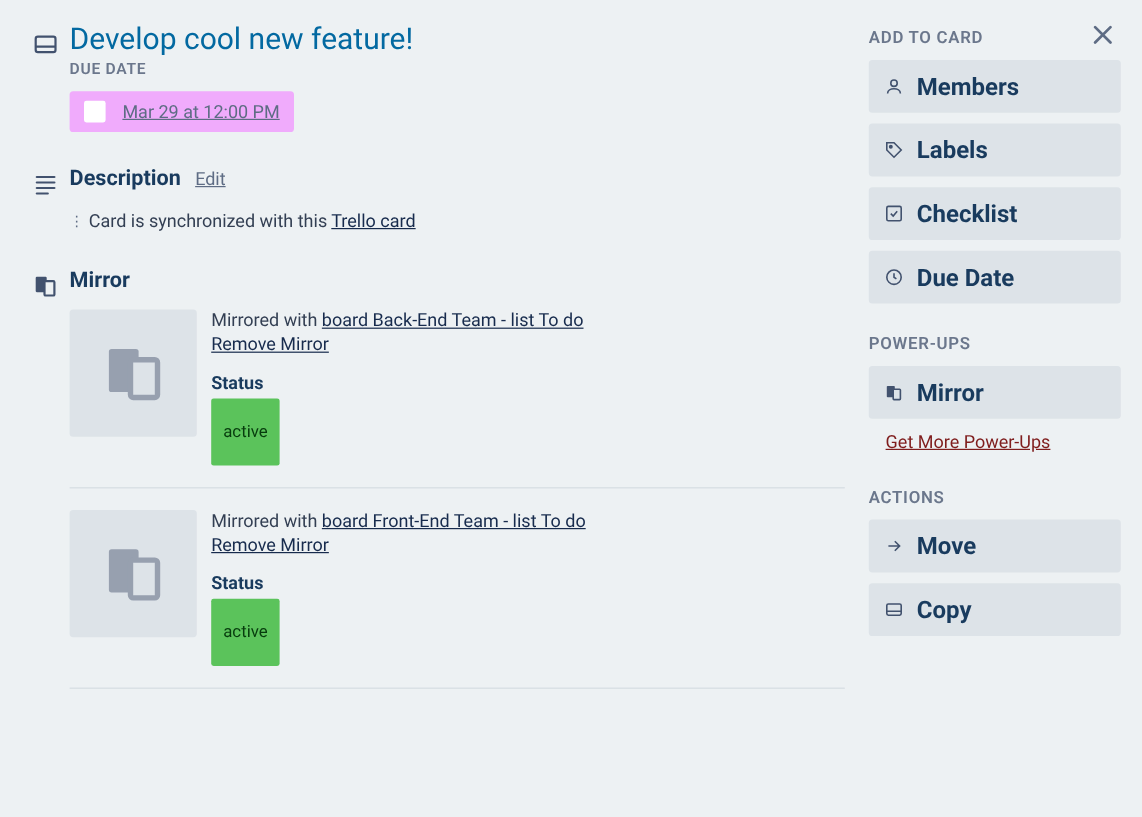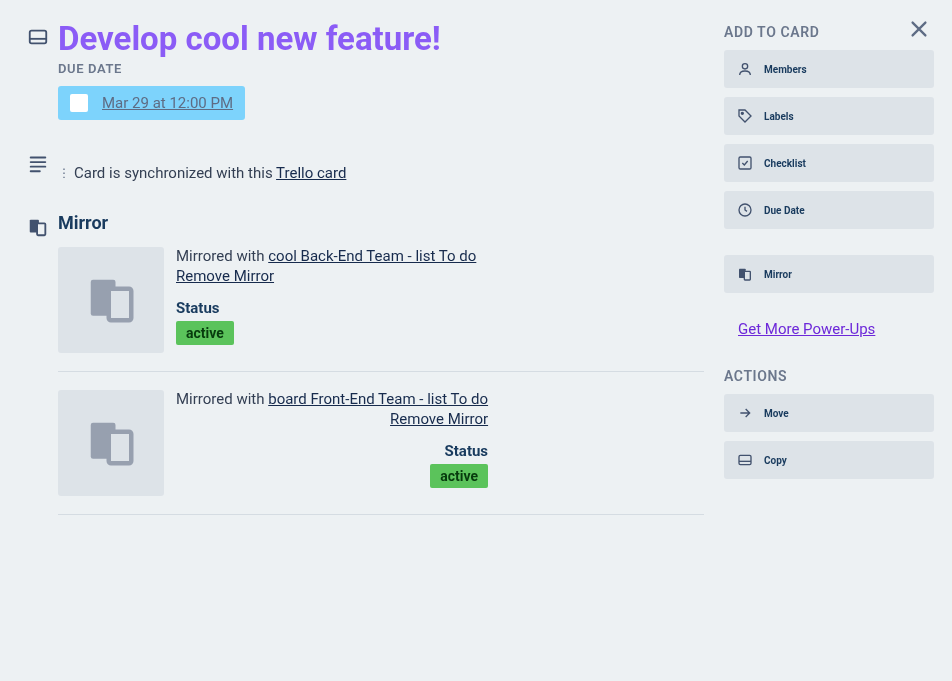--- a/index.html
+++ b/index.html
@@ -37,43 +37,43 @@
   .gutter {
     width: 40px;
     flex-shrink: 0;
     display: flex;
     justify-content: center;
     padding-top: 4px;
     color: #42526e;
   }
   .title-row .gutter { padding-top: 8px; }
   .title {
-    font-size: 33px;
-    font-weight: 700;
-    color: #8b5cf6;
+    font-size: 25px;
+    font-weight: 400;
+    color: #0369a1;
     line-height: 1.3;
   }
   .inlist {
     font-size: 15px;
     color: #5e6c84;
     margin-top: 6px;
     margin-bottom: 24px;
   }
   .inlist .u { color: #5e6c84; text-decoration: underline; cursor: pointer; }
   .section-label {
     font-size: 13px;
     font-weight: 600;
     letter-spacing: 0.6px;
     color: #6b778c;
     margin-bottom: 10px;
   }
   .duedate-chip {
     display: inline-flex;
     align-items: center;
-    background: #7dd3fc;
+    background: #f0abfc;
     border-radius: 3px;
     padding: 8px 12px;
     margin-bottom: 28px;
   }
   .duedate-chip .checkbox {
     width: 18px;
     height: 18px;
     background: #fff;
     border-radius: 2px;
     margin-right: 14px;
@@ -113,81 +113,81 @@
     letter-spacing: -1px;
   }
   .link { color: #172b4d; text-decoration: underline; cursor: pointer; }
   .mirror-section { margin-top: 28px; }
   .mirror-item {
     display: flex;
     padding: 0 0 18px 0;
     border-bottom: 1px solid #d5dce2;
     margin-bottom: 18px;
   }
-  .mirror-item:last-child { margin-bottom: 0; text-align: right; }
+  .mirror-item:last-child { margin-bottom: 0; }
   .mirror-thumb {
     width: 106px;
     height: 106px;
     background: #dde3e8;
     border-radius: 3px;
     display: flex;
     align-items: center;
     justify-content: center;
     flex-shrink: 0;
     margin-right: 12px;
   }
   .mirror-thumb svg { fill: #97a0af; }
   .mirror-meta { font-size: 15px; }
   .mirror-meta .line1 { color: #333f53; }
   .mirror-meta .remove { display:inline-block; margin-top: 2px; }
   .mirror-meta .status-label { font-weight: 700; margin-top: 14px; color: #193b5e; font-size: 15px; }
   .badge-active {
     display: inline-block;
     background: #5bc35b;
     color: #073b0d;
-    font-weight: 700;
+    font-weight: 400;
     font-size: 14px;
-    padding: 4px 10px;
+    padding: 20px 10px;
     border-radius: 2px;
     margin-top: 4px;
   }
   
   .side-head {
     font-size: 14px;
     font-weight: 600;
     letter-spacing: 0.6px;
     color: #6b778c;
     margin: 6px 0 10px 0;
   }
   .side-btn {
     display: flex;
     align-items: center;
     background: #dde3e8;
     border-radius: 3px;
     padding: 10px 12px;
     margin-bottom: 9px;
     cursor: pointer;
-    font-size: 10px;
+    font-size: 20px;
     font-weight: 700;
     color: #193b5e;
   }
   .side-btn .ic {
     width: 18px;
     height: 18px;
     margin-right: 10px;
     display: inline-flex;
     align-items: center;
     justify-content: center;
     color: #42526e;
   }
   .get-more {
     font-size: 15px;
-    color: #6d28d9;
+    color: #7f1d1d;
     text-decoration: underline;
-    margin: 18px 0 24px 14px;
+    margin: 1px 0 24px 14px;
     display: inline-block;
     cursor: pointer;
   }
   .pu-group { margin-top: 26px; }
   .actions-group { margin-top: 0; }
   svg { display: block; }
 </style>
 </head>
 <body>
 
@@ -227,20 +227,24 @@
     <div class="row">
       <div class="gutter">
         <svg width="22" height="22" viewBox="0 0 24 24" stroke="#42526e" stroke-width="2" stroke-linecap="round">
             <line x1="4" y1="6" x2="20" y2="6"></line>
             <line x1="4" y1="11" x2="20" y2="11"></line>
             <line x1="4" y1="16" x2="20" y2="16"></line>
             <line x1="4" y1="21" x2="14" y2="21"></line>
           </svg>
       </div>
       <div style="flex:1">
+        <div>
+          <span class="heading">Description</span>
+          <span class="edit-link">Edit</span>
+        </div>
         <div class="desc-body">
           <span class="tiny-dots">⋮</span>
           <span>
             <span>Card is synchronized with this </span><span class="link">Trello card</span>
           </span>
         </div>
       </div>
     </div>
 
     <div class="row mirror-section">
@@ -255,21 +259,21 @@
 
         <div class="mirror-item">
           <div class="mirror-thumb">
             <svg width="54" height="54" viewBox="0 0 24 24">
                 <rect x="3" y="3" width="11" height="16" rx="1" fill="#97a0af"></rect>
                 <rect x="11" y="7" width="10" height="14" rx="1" fill="#dde3e8" stroke="#97a0af" stroke-width="2"></rect>
               </svg>
           </div>
           <div class="mirror-meta">
             <div class="line1">
-              <span>Mirrored with </span><span class="link">cool Back-End Team - list To do</span>
+              <span>Mirrored with </span><span class="link">board Back-End Team - list To do</span>
             </div>
             <span class="link remove">Remove Mirror</span>
             <div class="status-label">Status</div>
             <div class="badge-active">active</div>
           </div>
         </div>
 
         <div class="mirror-item">
           <div class="mirror-thumb">
             <svg width="54" height="54" viewBox="0 0 24 24">
@@ -330,20 +334,21 @@
           <svg width="16" height="16" viewBox="0 0 24 24" fill="none" stroke="#42526e" stroke-width="2">
             <circle cx="12" cy="12" r="9"></circle>
             <path d="M12 7v5l3 2"></path>
           </svg>
         </span>
       <span>Due Date</span>
     </div>
 
 
     <div class="pu-group">
+      <div class="side-head">POWER-UPS</div>
       <div class="side-btn">
         <span class="ic">
             <svg width="16" height="16" viewBox="0 0 24 24" fill="#42526e">
               <rect x="3" y="4" width="10" height="14" rx="1"></rect>
               <rect x="11" y="8" width="9" height="13" rx="1" fill="#dde3e8" stroke="#42526e" stroke-width="2"></rect>
             </svg>
           </span>
         <span>Mirror</span>
       </div>
       <span class="get-more">Get More Power-Ups</span>

